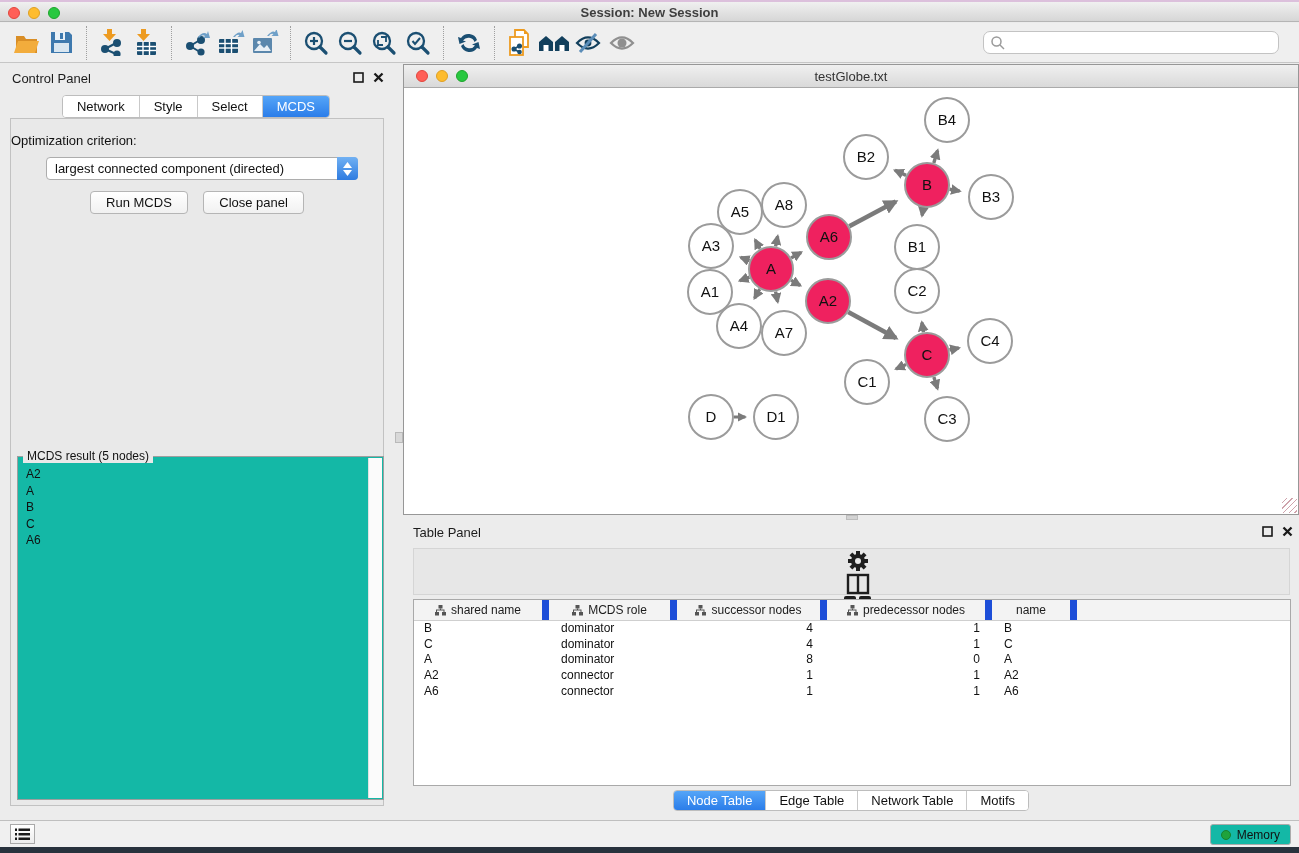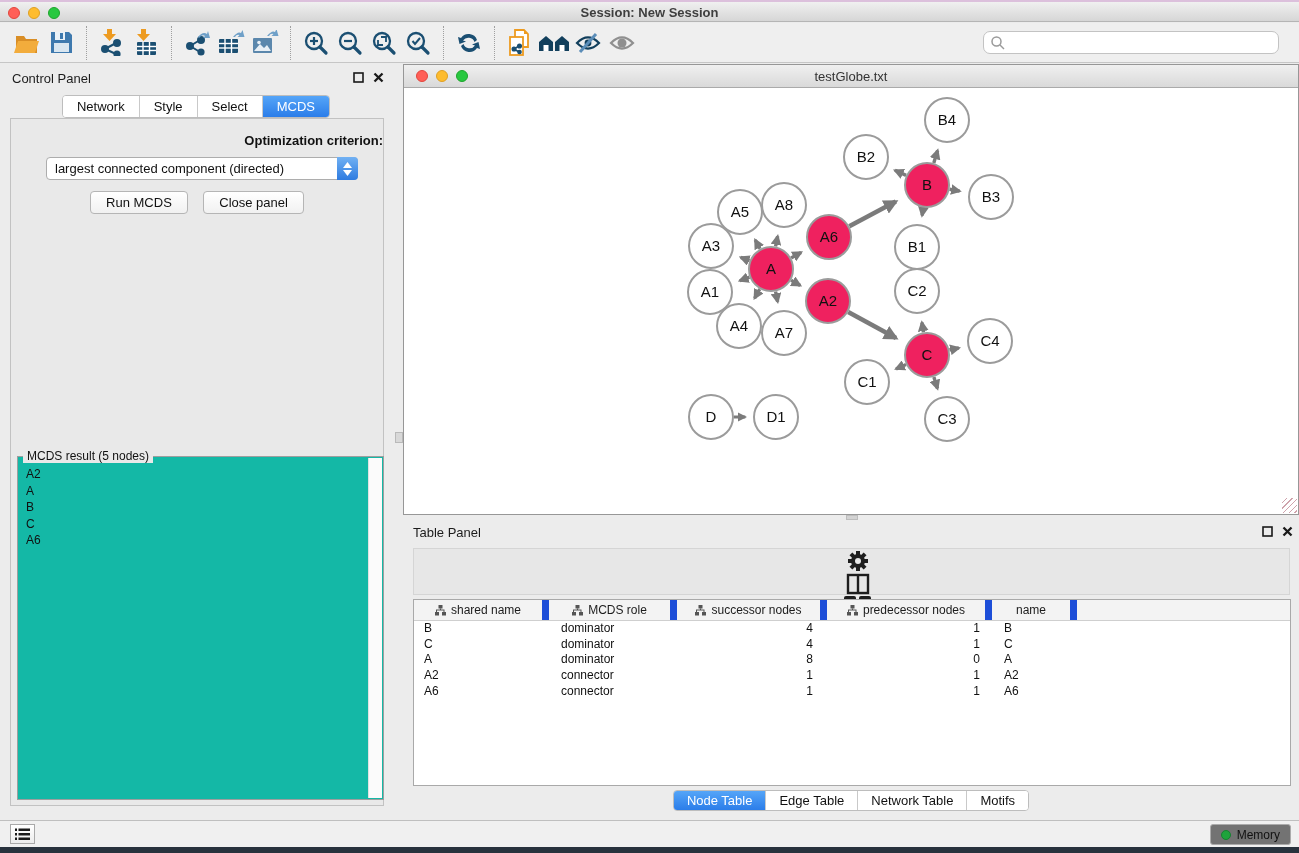--- a/index.html
+++ b/index.html
@@ -32,21 +32,21 @@
   .panel-header { position:relative; height:26px; }
   .panel-header .ph-title { position:absolute; left:10px; top:5px; font-size:13px; color:#1C1C1C; }
   .ph-icons { position:absolute; right:6px; top:6px; display:flex; gap:9px; align-items:center; }
   .seg { display:inline-flex; border:1px solid #BDBDBD; border-radius:4px; overflow:hidden; background:#FFF; }
   .seg .seg-item { padding:3px 14px; font-size:13px; color:#111; border-left:1px solid #C9C9C9; background:#FFF; }
   .seg .seg-item:first-child { border-left:none; }
   .seg .seg-item.sel { background:linear-gradient(#55A5F8,#2B7DE9); color:#FFF; }
   .cp-tabs { position:absolute; left:0; right:0; top:29px; text-align:center; }
   .cp-box { position:absolute; left:8px; right:6px; top:52px; bottom:8px; background:#E9E9E9;
     border:1px solid #C2C2C2; }
-  .opt-label { position:absolute; left:0; right:0; top:14px; text-align:right; font-size:13px; color:#111;font-weight:bold; }
+  .opt-label { position:absolute; left:0; right:0; top:14px; text-align:left; font-size:13px; color:#111; }
   .dropdown { position:absolute; left:35px; top:38px; width:312px; height:23px; background:#FFF;
     border:1px solid #ADADAD; border-radius:4px; font-size:13px; color:#111;
     display:flex; align-items:center; padding-left:8px; }
   .dd-stepper { position:absolute; right:-1px; top:-1px; width:21px; height:23px; border-radius:0 4px 4px 0;
     background:linear-gradient(#71B1F3,#2E7BE0); display:flex; flex-direction:column; align-items:center; justify-content:center; gap:2px; }
   .btn { display:inline-block; padding:3px 15px; font-size:13px; color:#111; background:linear-gradient(#FFFFFF,#F1F1F1);
     border:1px solid #B5B5B5; border-radius:4px; }
   .cp-buttons { position:absolute; left:0; right:0; top:72px; text-align:center; }
   .cp-buttons .btn + .btn { margin-left:11px; }
   .mcds-group { position:absolute; left:6px; width:367px; top:337px; height:344px; border:1px solid #9E9E9E; background:#14b8a6; }
@@ -88,21 +88,21 @@
   .tcell.c2 { text-align:right; padding-right:14px; }
   .tcell.c3 { text-align:right; padding-right:12px; }
   .tcell.c4 { padding-left:12px; }
   .tp-tabs { position:absolute; left:0; right:0; top:270px; text-align:center; }
   .tp-tabs .seg .seg-item { padding:2px 13px; }
 
   
   .status-bar { position:absolute; left:0; top:820px; width:1299px; height:27px; background:#F0F0F0; border-top:1px solid #BFBFBF; }
   .list-btn { position:absolute; left:10px; top:3px; width:25px; height:20px; background:linear-gradient(#FFF,#ECECEC);
     border:1px solid #A9A9A9; display:flex; align-items:center; justify-content:center; }
-  .memory-btn { position:absolute; right:8px; top:3px; height:21px; background:#737373; border:1px solid #ABABAB;
+  .memory-btn { position:absolute; right:8px; top:3px; height:21px; background:#14b8a6; border:1px solid #ABABAB;
     border-radius:3px; display:flex; align-items:center; gap:6px; padding:0 10px; font-size:12px; color:#111; }
   .memory-dot { width:10px; height:10px; border-radius:50%; background:#1FA33C; border:1px solid #158230; }
   .bottom-strip { position:absolute; left:0; top:847px; width:1299px; height:6px; background:#28323D; }
 
   svg text { font-family:"Liberation Sans", sans-serif; }
 </style>
 </head>
 <body>
 <div id="app">
 

